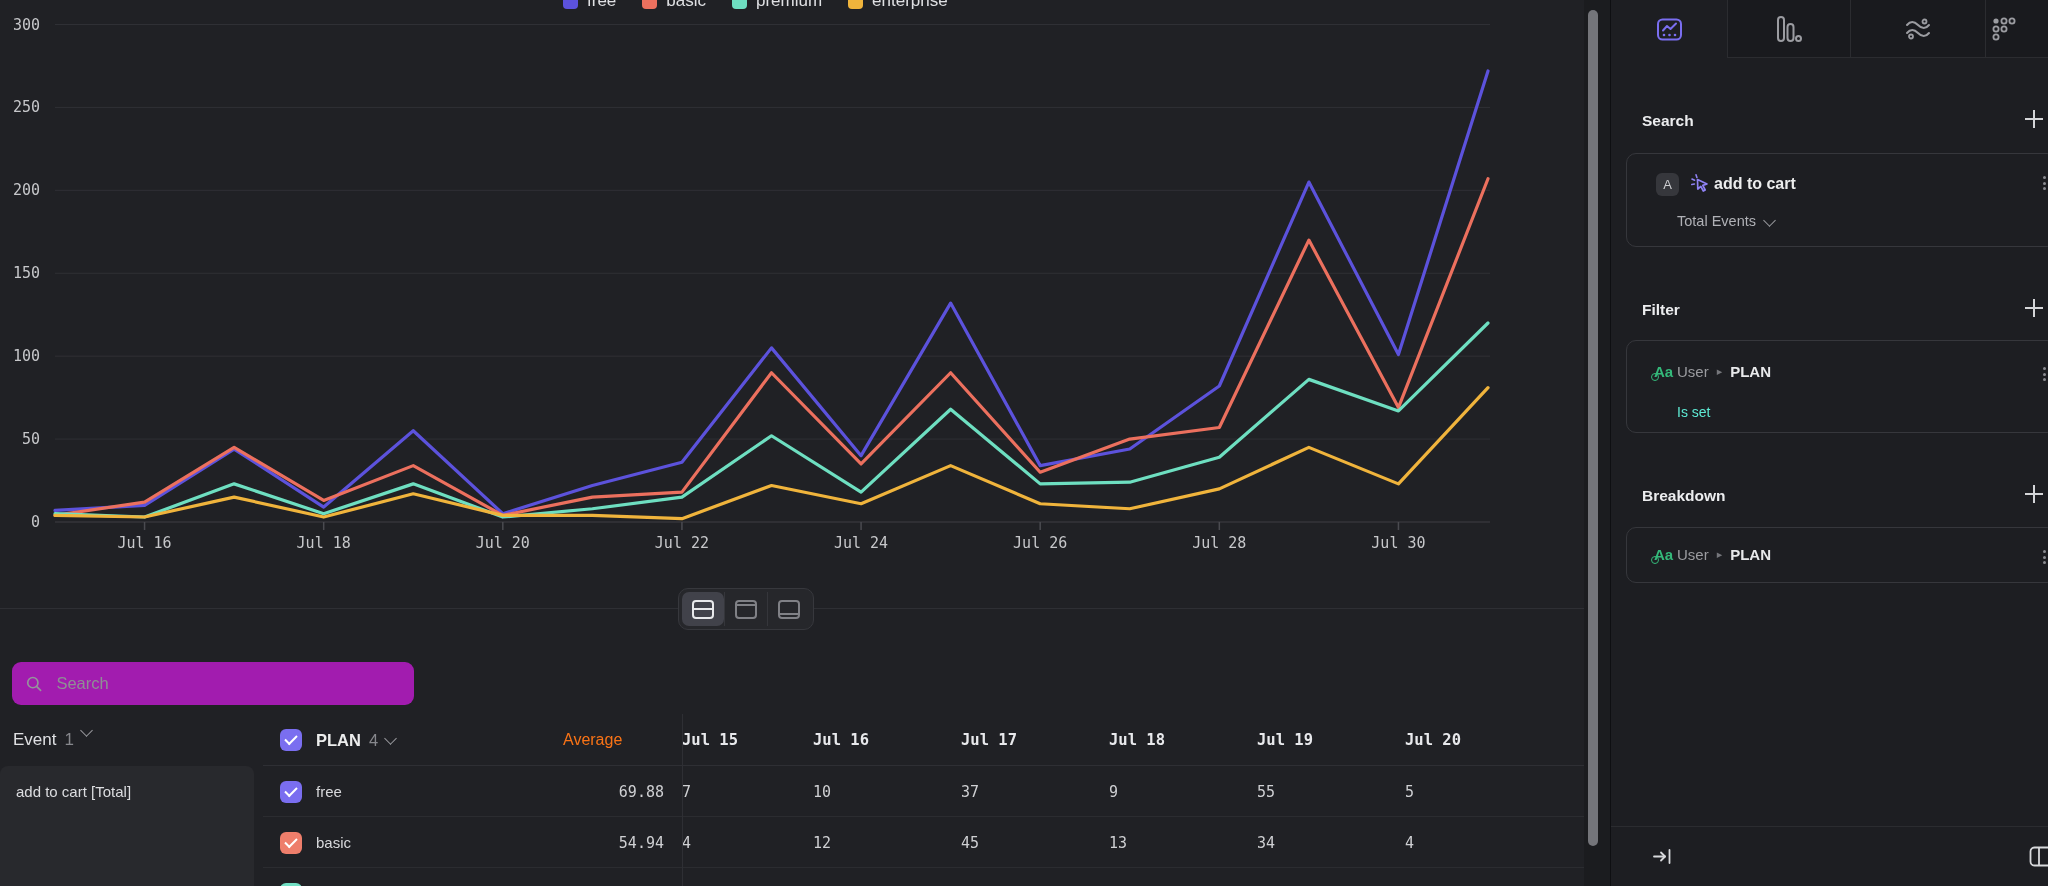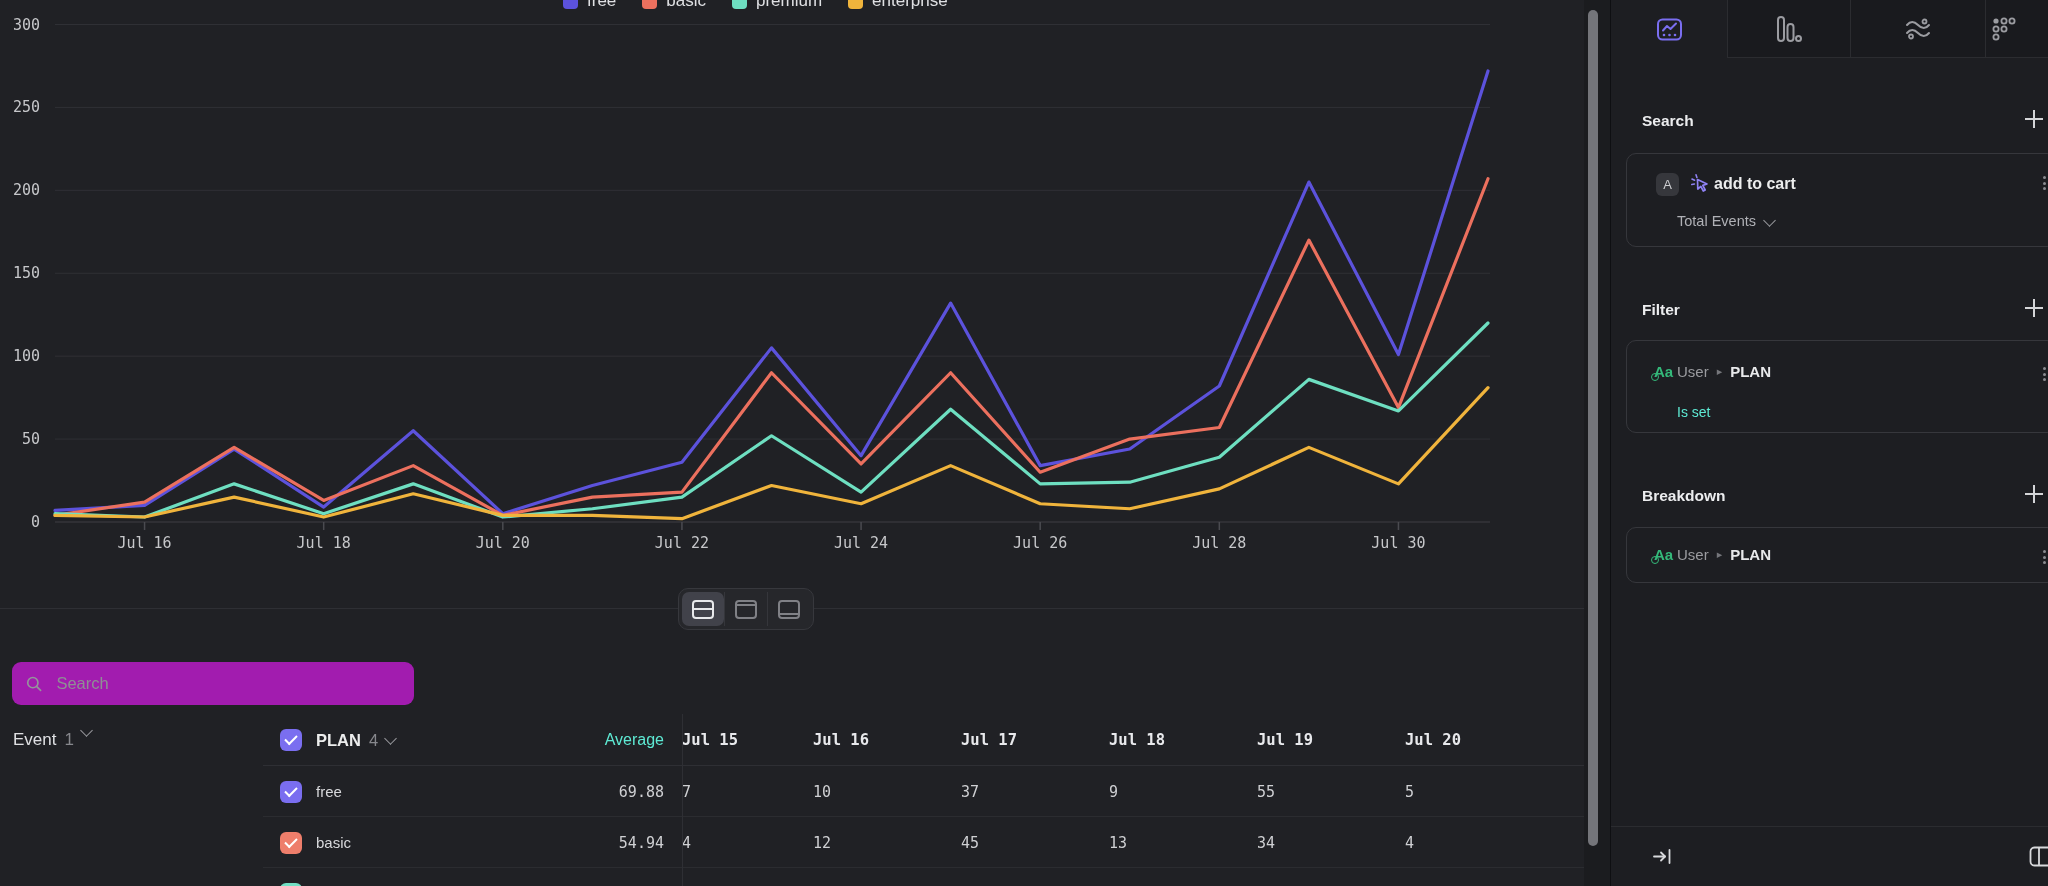--- a/index.html
+++ b/index.html
@@ -36,21 +36,21 @@
   .tgrid{display:grid;grid-template-columns:280px 36px 247px 119px 131px 148px 148px 148px 148px 148px 31px;
          align-items:center;}
   .thead{height:52px;position:relative;}
   .thead::after{content:"";position:absolute;left:263px;right:0;bottom:0;height:1px;background:#2e2f34;}
   .trow{height:51px;position:relative;}
   .trow::after{content:"";position:absolute;left:263px;right:0;bottom:0;height:1px;background:#2b2c30;}
   .vdivider{position:absolute;left:682px;top:0;bottom:-172px;width:1px;background:#2e2f34;z-index:2;}
   .cell-r{padding-right:6px;font:15px "DejaVu Sans Mono",monospace;color:#cfd0d3;}
   .th-date{font:bold 15.5px "DejaVu Sans Mono",monospace;color:#e8e9ec;}
   .avg-cell{text-align:right;padding-right:18px;font:15px "DejaVu Sans Mono",monospace;color:#cfd0d3;}
-  .avg-head{text-align:right;padding-right:18px;font-size:16px;font-weight:500;color:#5eead4;font-family:"Liberation Sans",sans-serif;}
+  .avg-head{text-align:left;padding-right:18px;font-size:16px;font-weight:500;color:#f97316;font-family:"Liberation Sans",sans-serif;}
   .evhead{display:flex;align-items:flex-start;gap:8px;padding-left:13px;font-size:17px;color:#dfe0e3;}
   .muted-num{color:#87888d;}
   .planhead{display:flex;align-items:center;gap:8px;font-size:16.5px;font-weight:600;color:#eceded;}
   .rowname{font-size:15px;color:#d8d9dc;}
   .checkbox{width:22px;height:22px;border-radius:6px;display:flex;align-items:center;justify-content:center;cursor:pointer;}
   .checkbox::after{content:"";width:10px;height:5px;border-left:2.2px solid #fff;border-bottom:2.2px solid #fff;
                    transform:rotate(-45deg);margin-top:-3px;}
   .chev{width:8px;height:8px;border-right:1.8px solid #9a9b9f;border-bottom:1.8px solid #9a9b9f;
         transform:rotate(45deg);margin-top:-4px;display:inline-block;cursor:pointer;}
   .left-block{position:absolute;left:0;top:52px;width:254px;height:120px;background:#28292d;border-radius:8px 8px 0 0;z-index:1;}
@@ -190,20 +190,23 @@
 
     <div class="cell-r th-date">Jul 15</div>
         <div class="cell-r th-date">Jul 16</div>
         <div class="cell-r th-date">Jul 17</div>
         <div class="cell-r th-date">Jul 18</div>
         <div class="cell-r th-date">Jul 19</div>
         <div class="cell-r th-date">Jul 20</div>
         <div></div>
       </div>
 
+    <div class="left-block">
+      <div class="evname">add to cart [Total]</div>
+    </div>
 
     <div id="tbody">
         <div class="tgrid trow">
           <div></div>
     <div>
             <span class="checkbox" style="background:#7A6EF0"></span>
           </div>
     <div class="rowname">free</div>
     <div class="avg-cell">69.88</div>
           <div class="cell-r">7</div>

